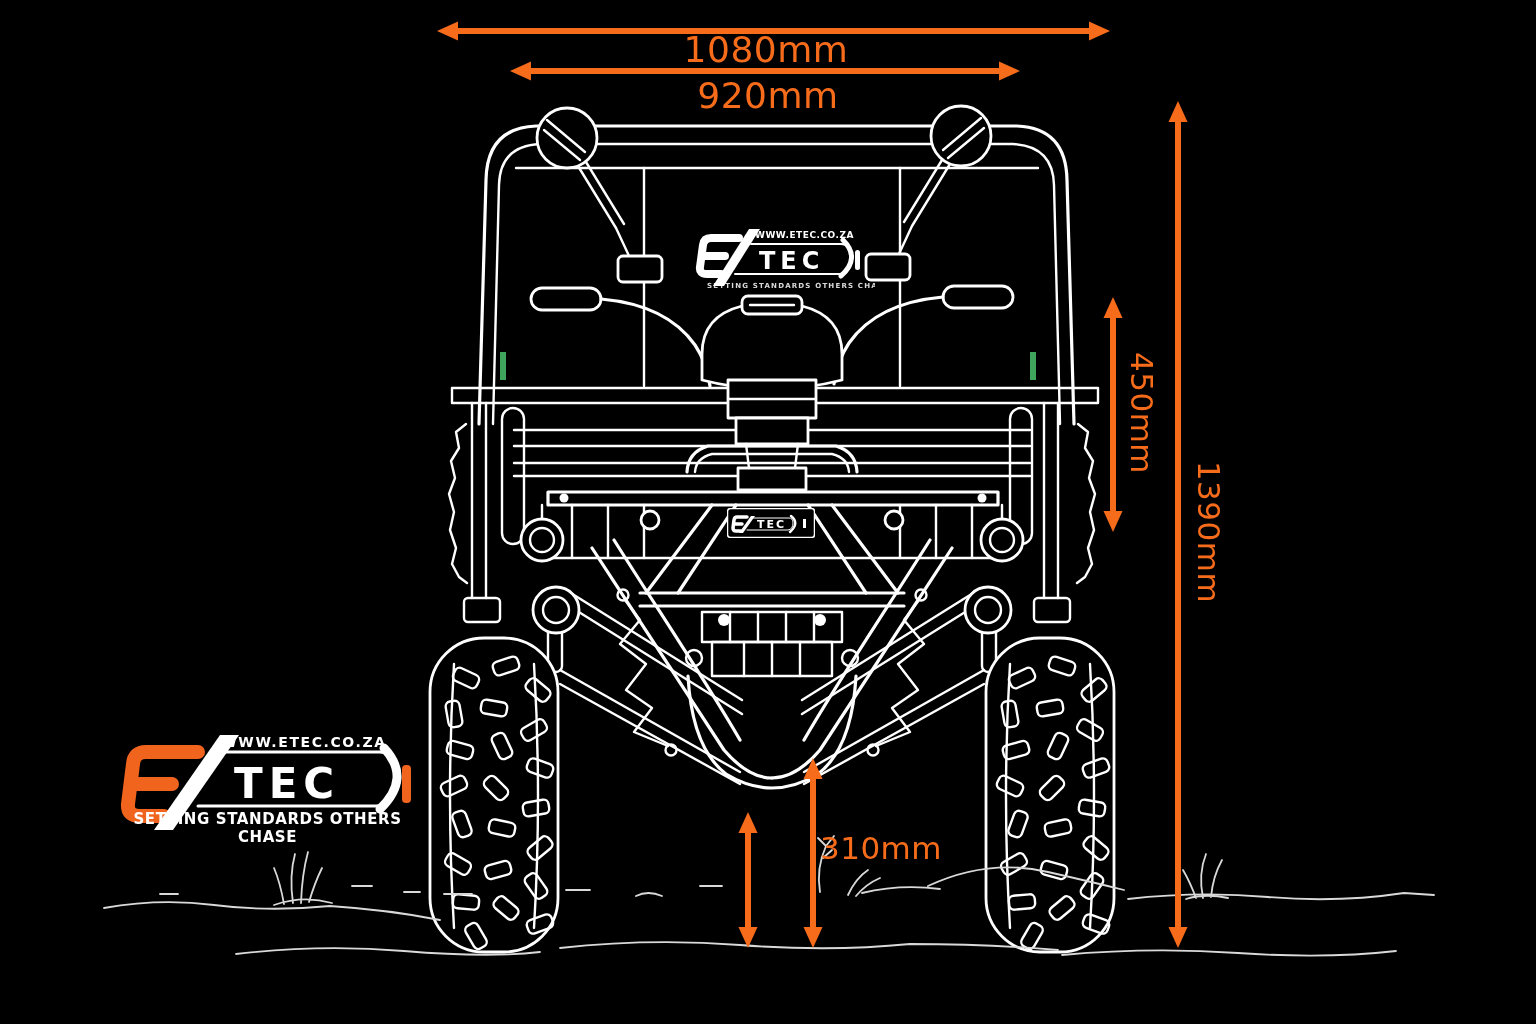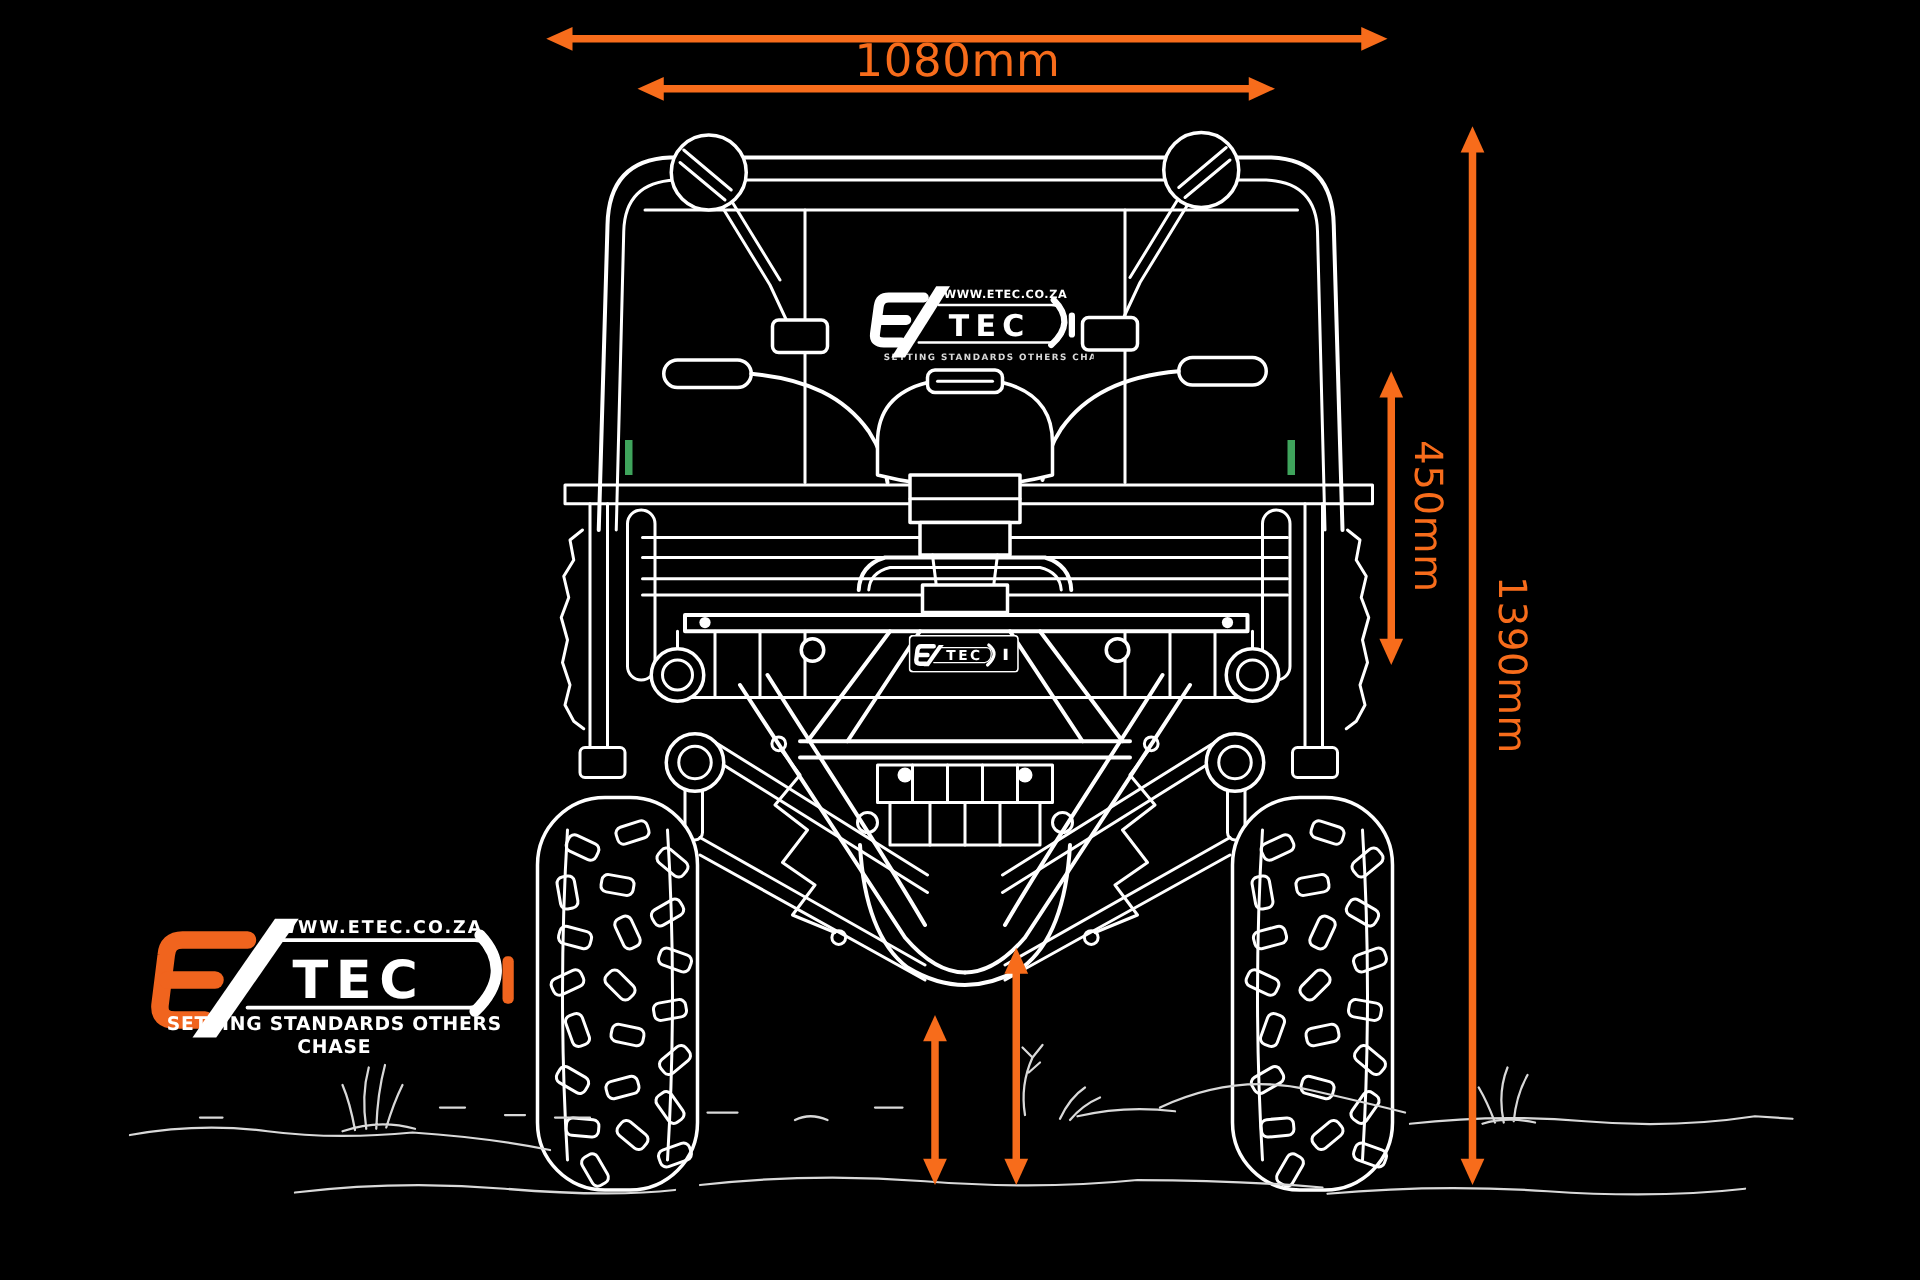--- a/index.html
+++ b/index.html
@@ -265,22 +265,24 @@
       <polygon class="dimhead" points="748,948 738.5,927 757.5,927"></polygon>
     </g>
     <g>
       <line class="dimline" x1="813" y1="776" x2="813" y2="930"></line>
       <polygon class="dimhead" points="813,758 803.5,779 822.5,779"></polygon>
       <polygon class="dimhead" points="813,948 803.5,927 822.5,927"></polygon>
     </g>
   </svg>
 
   <div class="dim-label sz-big" style="left:646px;top:30px;width:240px">1080mm</div>
+  <div class="dim-label sz-big" style="left:648px;top:76px;width:240px">920mm</div>
   <div class="dim-label sz-med vrot" style="left:1062px;top:396px;width:160px">450mm</div>
   <div class="dim-label sz-med vrot" style="left:1129px;top:515px;width:160px">1390mm</div>
+  <div class="dim-label sz-med" style="left:781px;top:831px;width:200px">310mm</div>
 
   <div class="ws-badge">
     <svg width="190" height="72" viewBox="0 0 190 72">
       <path class="logoEw" stroke-width="8" d="M 54,16 L 26,16 Q 19,16 18,23 L 15,45 Q 14,52 22,52 L 36,52 M 18,34 L 40,34"></path>
       <polygon fill="#fff" points="64,7 75,7 39,64 28,64"></polygon>
       <path class="logoEw" stroke-width="2" d="M 66,22 L 156,22 Q 166,22 167,34 Q 167,50 155,52 L 50,52"></path>
       <path class="logoEw" stroke-width="5" d="M 158,18 Q 176,36 156,54"></path>
       <rect fill="#fff" x="170" y="28" width="5" height="20" rx="2.5"></rect>
       <text class="logotext" x="70" y="16" font-size="9" letter-spacing="0.5">WWW.ETEC.CO.ZA</text>
       <text class="logotext" x="74" y="47" font-size="24" letter-spacing="5">TEC</text>

